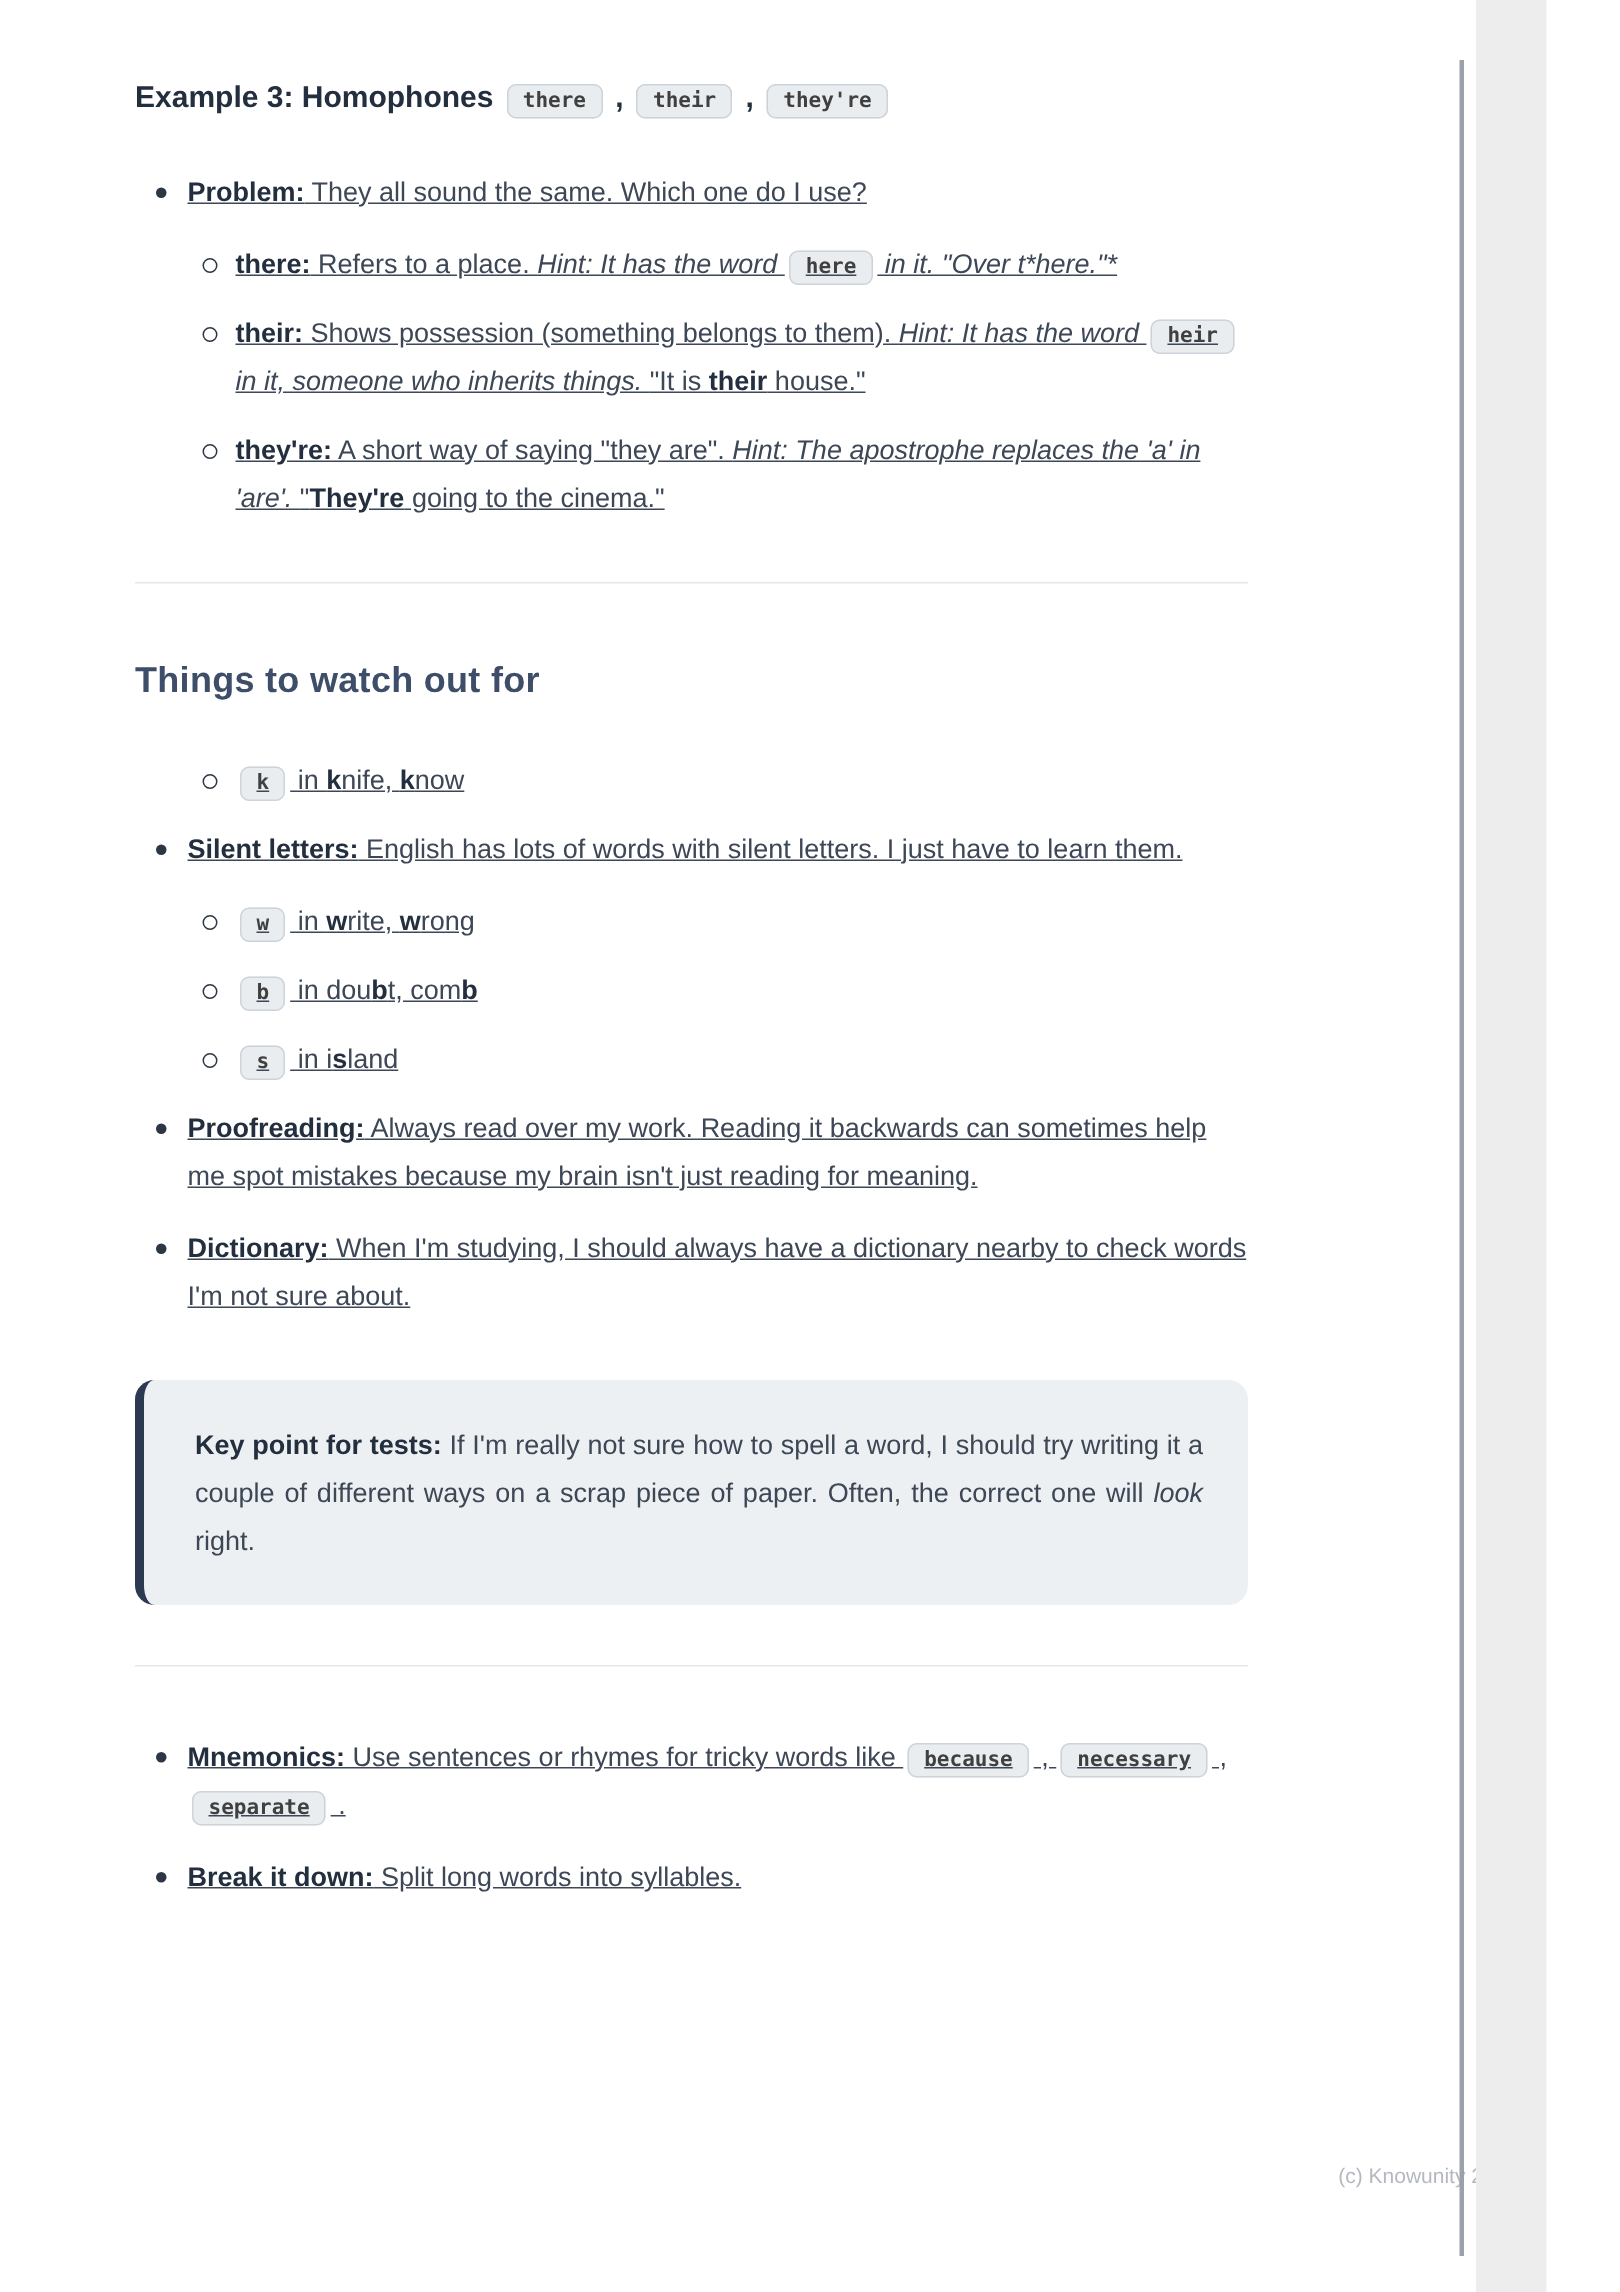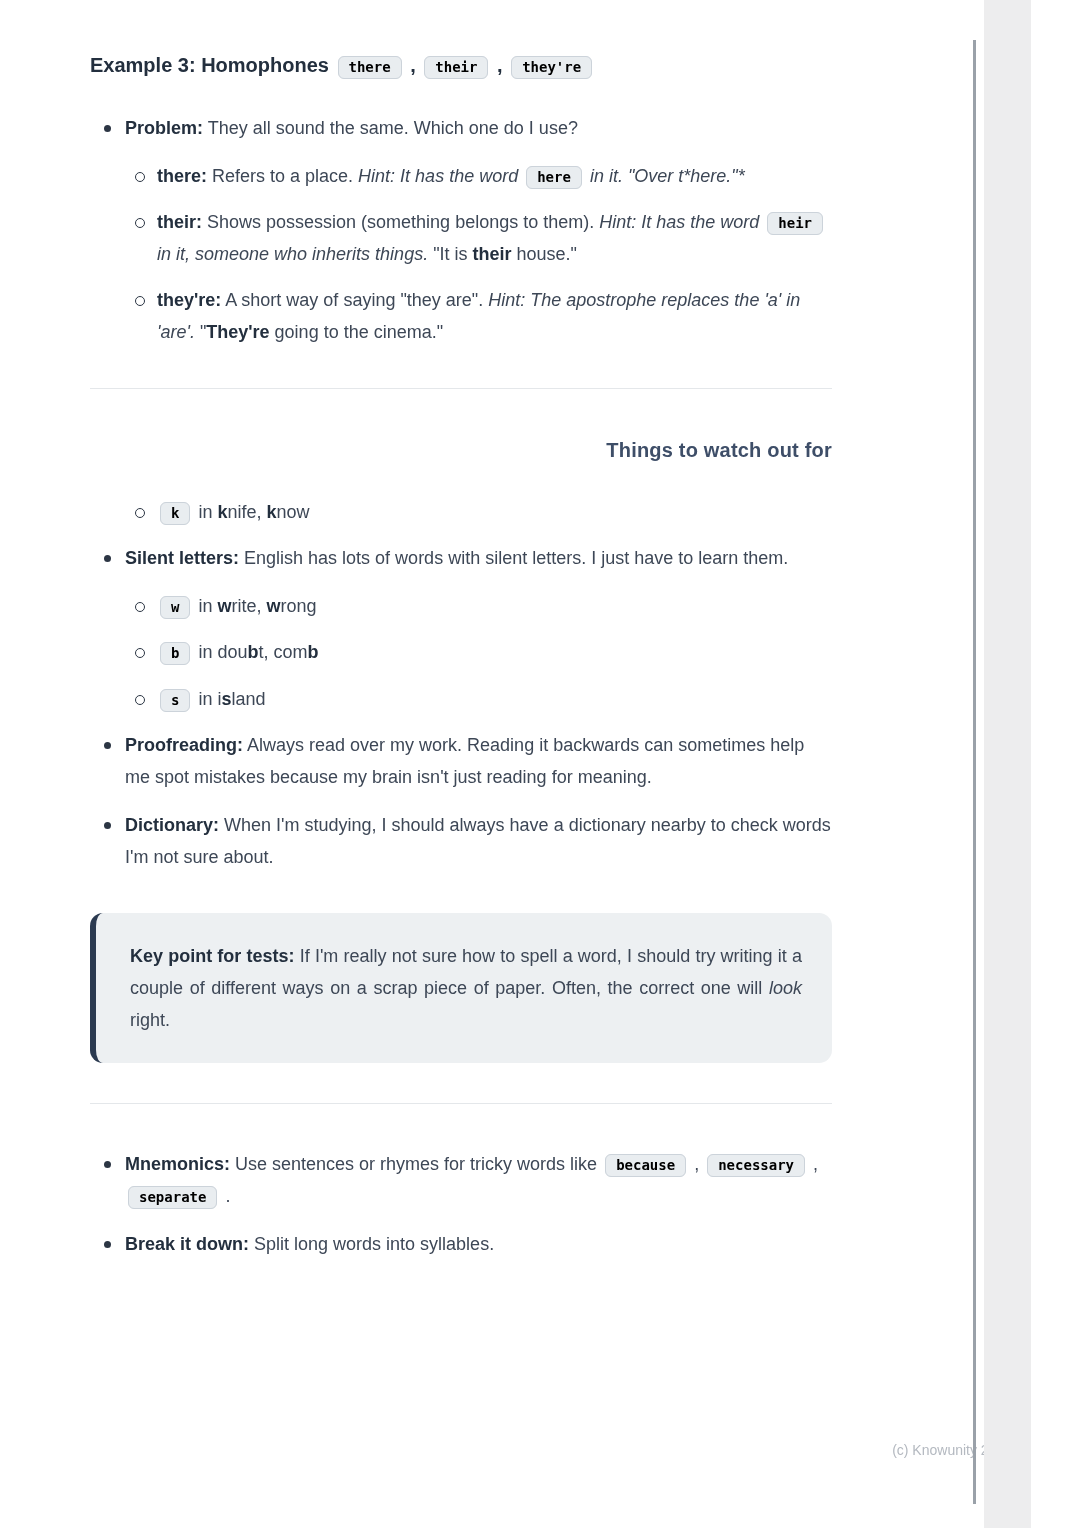--- a/index.html
+++ b/index.html
@@ -18,29 +18,28 @@
     font-size:18px;
     line-height:1.78;
   }
   .ex-title {
     font-size:20px;
     font-weight:700;
     color:var(--bold-color, #232f3e);
     margin-bottom:28px;
   }
   h2.section-title {
-    font-size:20px;
+    font-size:24px;
     font-weight:700;
     color:var(--heading-color, #3e4e68);
     margin:0 0 28px 0;
     letter-spacing:.2px;
     font-family:"Liberation Sans", sans-serif;
-    text-align:right;
   }
-  .li { position:relative; margin-bottom:16px; }
+  .li { position:relative; margin-bottom:16px;text-decoration:underline; }
   .li.l1 { padding-left:35px; }
   .li.l2 { padding-left:67px; margin-bottom:14px; }
   .li.l1::before {
     content:"";
     position:absolute; left:14px; top:13px;
     width:7px; height:7px; border-radius:50%;
     background:#2c3644;
   }
   .li.l2::before {
     content:"";
@@ -54,21 +53,21 @@
   span.chip {
     font-family:"DejaVu Sans Mono", monospace;
     font-style:normal;
     font-weight:700;
     font-size:14px;
     background:var(--chip-bg, #e9edf0);
     border:1px solid var(--chip-border, #ccd3da);
     border-radius:6px;
     padding:2px 10px 3px 10px;
     margin:16px 3px;
-    color:#000000;
+    color:#404040;
     white-space:nowrap;
   }
   hr.divider {
     border:none;
     border-top:1px solid #e4e7ea;
     margin:40px 0 44px 0;
   }
   .callout {
     margin-top:40px;
     background:var(--callout-bg, #edf0f2);

